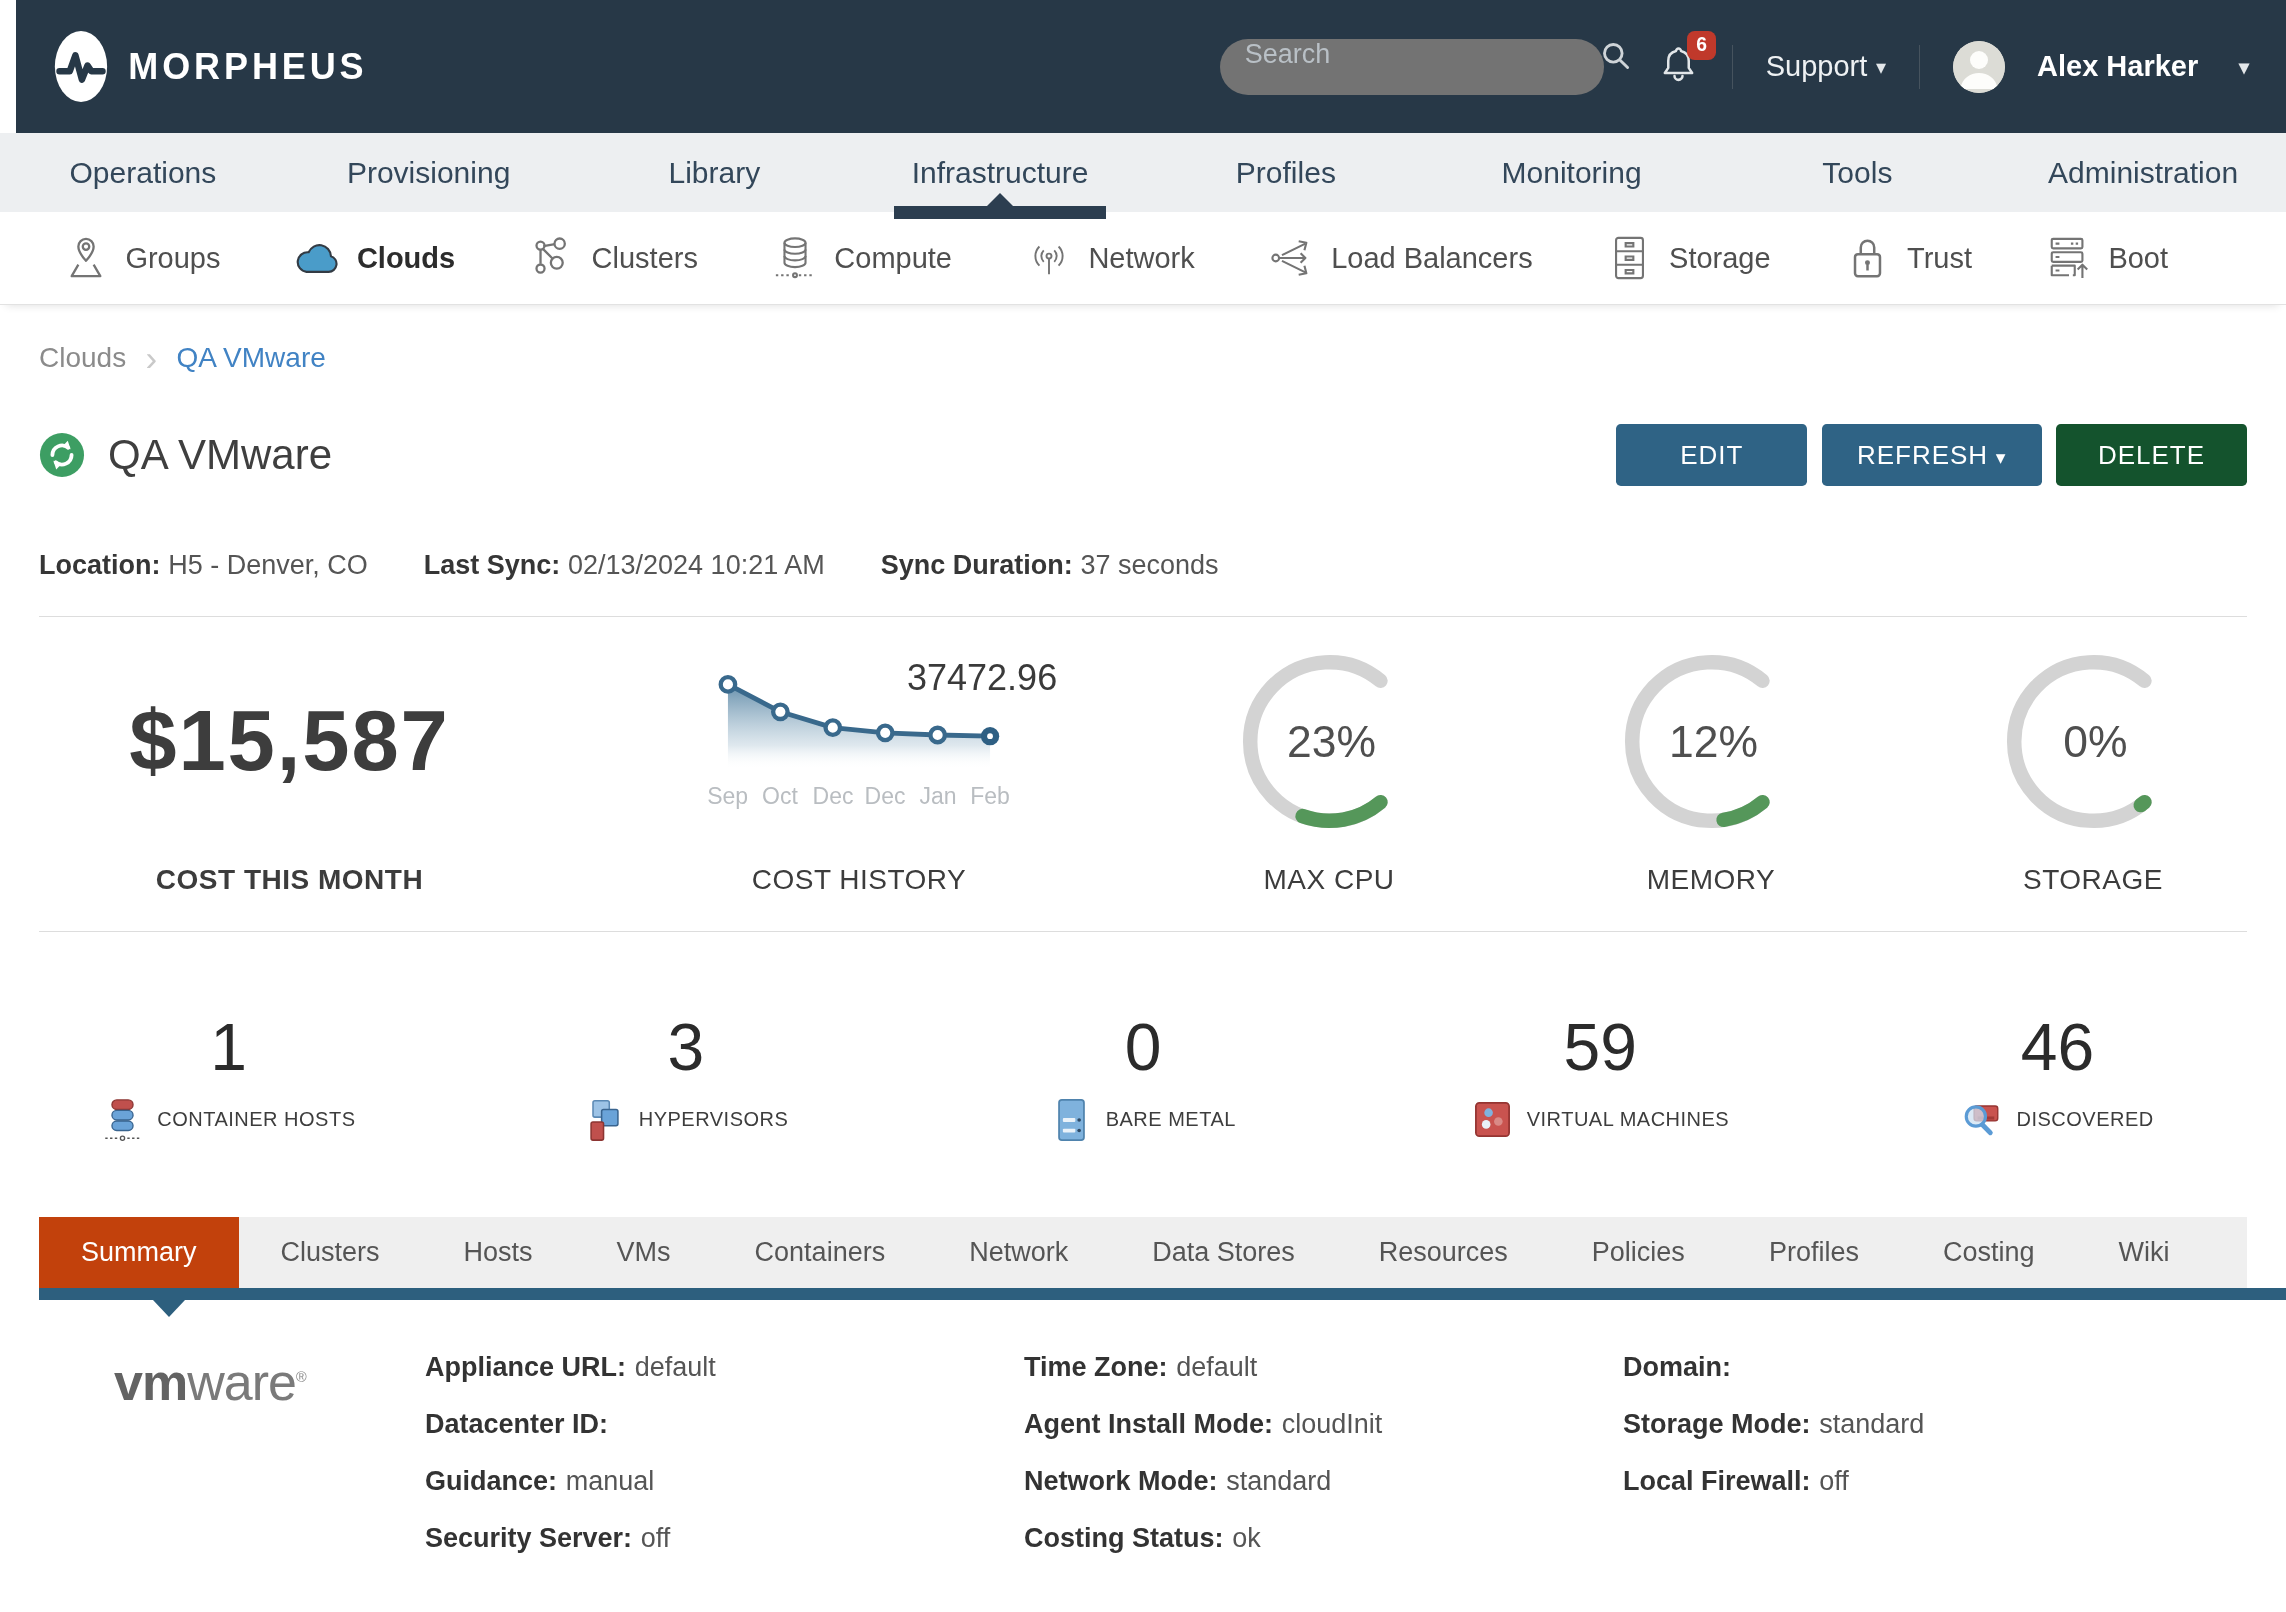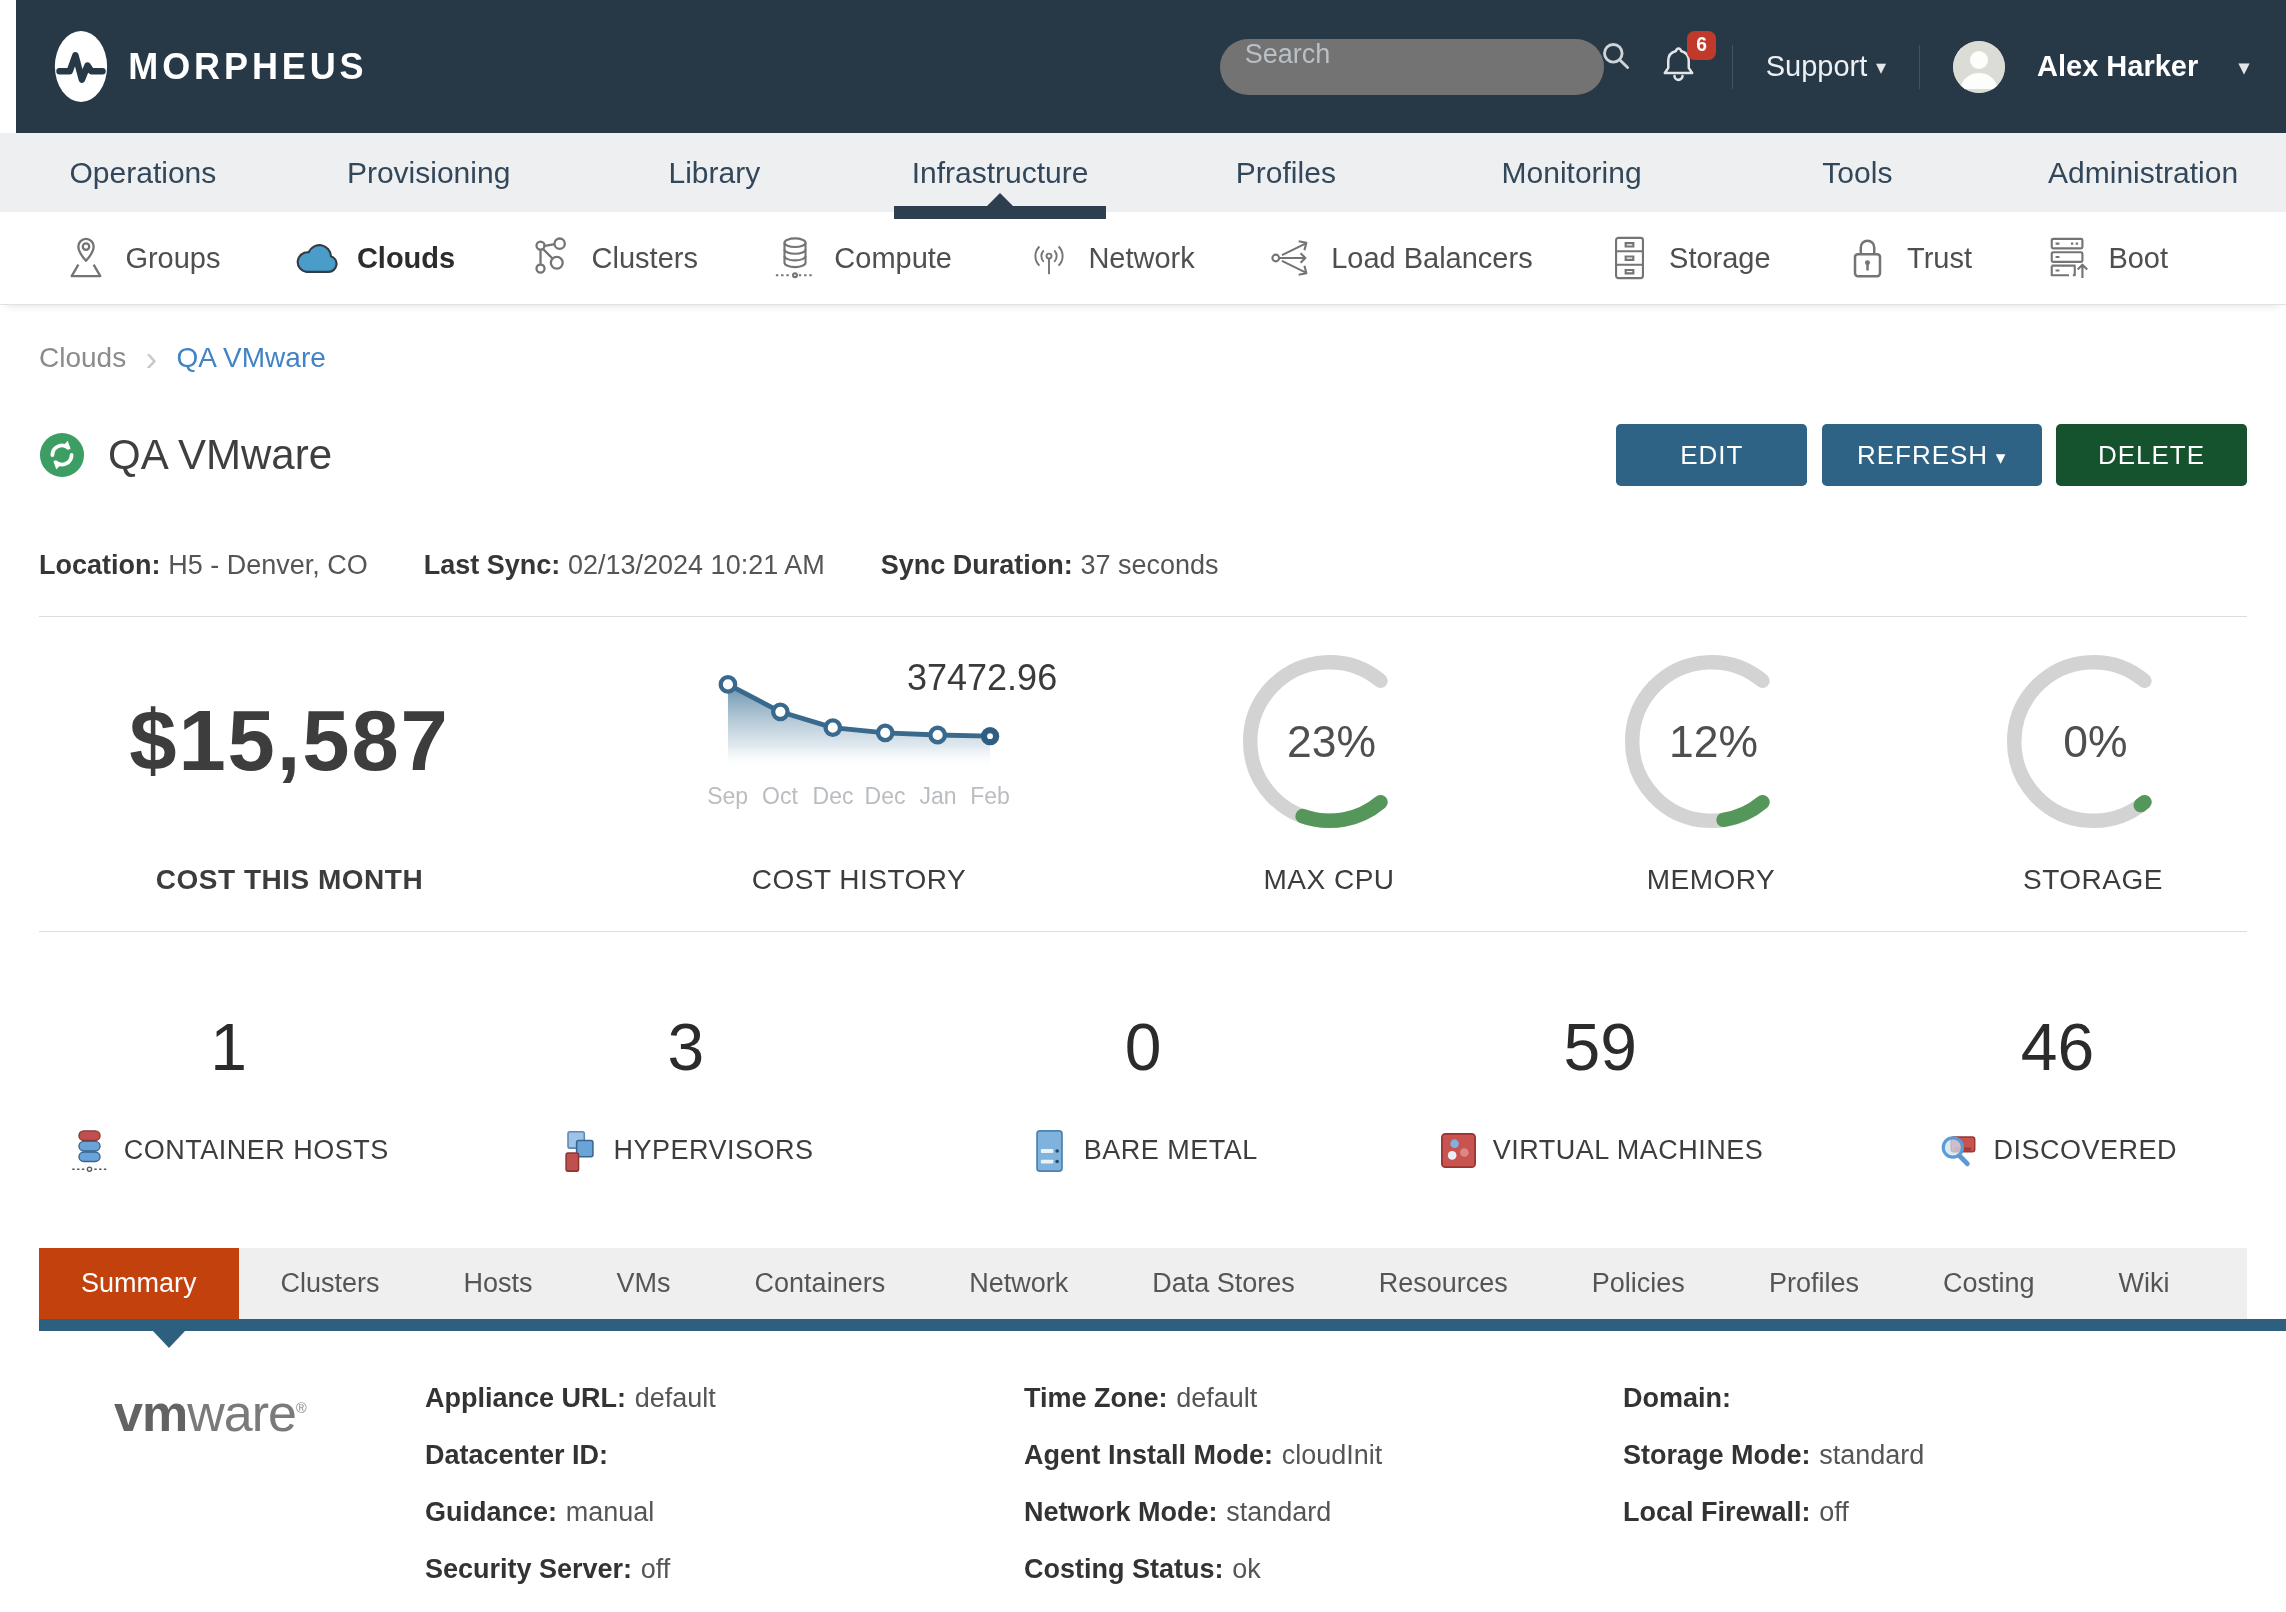--- a/index.html
+++ b/index.html
@@ -78,22 +78,22 @@
   .chart-wrap { position:relative; width:290px; }
   .peak { position:absolute; top:-11.6px; left:193px; font-size:36px; color:#3a3a3a; white-space:nowrap; }
   .months { position:relative; width:290px; height:31px; margin-top:3.9px; }
   .months span { position:absolute; width:62px; text-align:center; font-size:23px; color:#b9bdc1; }
   .gauge-box svg { display:block; }
 
   
   .counts-row { display:flex; padding-top:77px; }
   .count-col { flex:1; display:flex; flex-direction:column; align-items:center; }
   .count-num { font-size:66px; color:#2b2b2b; }
-  .count-label { margin-top:44px; display:flex; align-items:center; gap:13.5px;
-                 font-size:27px; color:#3d3d3d; letter-spacing:0.5px; }
+  .count-label { margin-top:13px; display:flex; align-items:center; gap:13.5px;
+                 font-size:20px; color:#3d3d3d; letter-spacing:0.5px; }
   .count-label .icn { width:42px; height:44px; display:flex; align-items:center; justify-content:center; }
 
   
   .tabs-wrap { margin-top:75px; }
   .tabs-strip { margin:0 39px; background:#efefef; height:71px; display:flex; }
   .tab { padding:0 42px; line-height:71px; font-size:27px; color:#555; cursor:pointer; white-space:nowrap; }
   .tab.active { background:#c2410c; color:#fff; }
   .tab-underbar { margin:0 0 0 39px; height:12.6px; background:#2d5f7e; position:relative; }
   .tab-pointer { position:absolute; top:12.6px; left:114px; width:0; height:0;
                  border-left:16.4px solid transparent; border-right:16.4px solid transparent;

